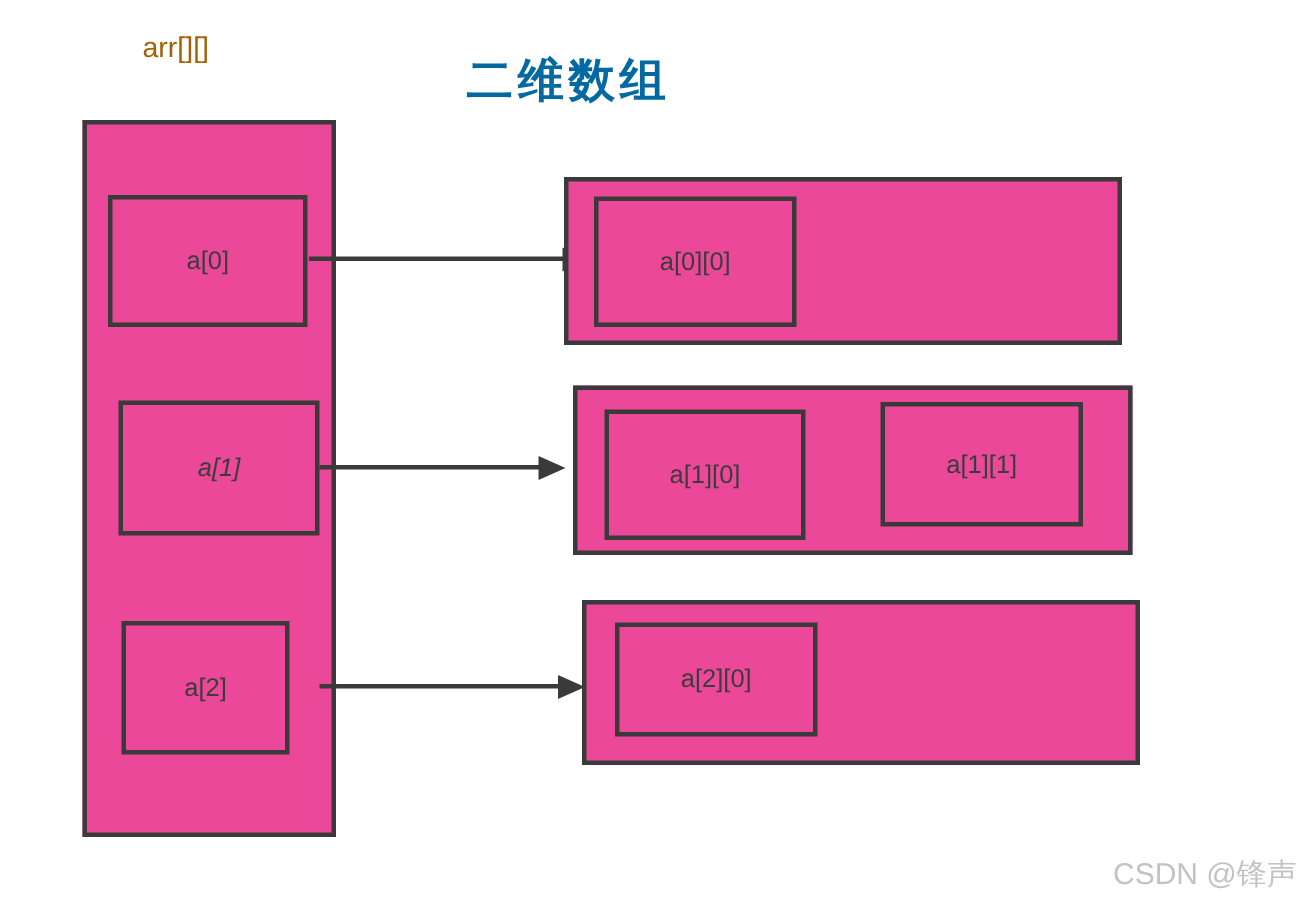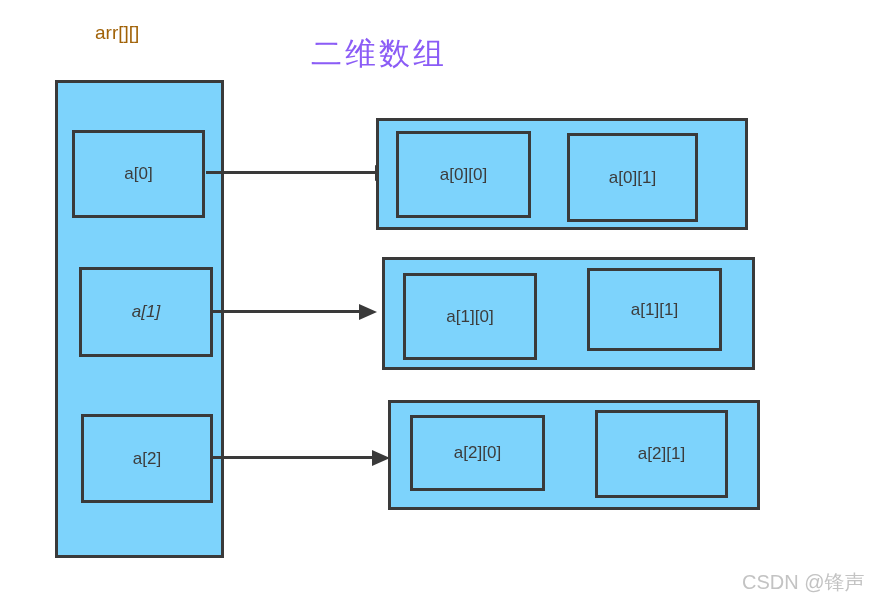--- a/index.html
+++ b/index.html
@@ -7,33 +7,33 @@
     width: 869px;
     height: 601px;
     position: relative;
     background: var(--bg, #ffffff);
     font-family: "Liberation Sans", "DejaVu Sans", sans-serif;
     overflow: hidden;
   }
   .abs { position: absolute; box-sizing: border-box; }
   .frame {
     border: 3px solid var(--line, #3a3a3a);
-    background: #7dd3fc;
+    background: #ec4899;
   }
   .cell {
     display: flex;
     align-items: center;
     justify-content: center;
     font-size: 17px;
     color: var(--text, #3c3c3c);
   }
   .title {
     font-size: 31px;
-    font-weight: 400;
-    color: #8b5cf6;
+    font-weight: 700;
+    color: #0369a1;
     letter-spacing: 3px;
     white-space: nowrap;
   }
   .arr-label {
     font-size: 19px;
     color: #a16207;
     white-space: nowrap;
   }
   .arrow-line { height: 3px; background: var(--line, #3a3a3a); }
   .arrow-head {
@@ -55,53 +55,47 @@
 <div class="abs title" style="left:311px; top:33px;">二维数组</div>
 
 <div class="abs frame" style="left:55px; top:80px; width:169px; height:478px;"></div>
 
 <div class="abs frame cell" style="left:72px; top:130px; width:133px; height:88px;">
   <span>a[0]</span>
 </div>
 <div class="abs frame cell" style="left:79px; top:267px; width:134px; height:90px;font-style:italic;">
   <span>a[1]</span>
 </div>
-<div class="abs frame cell" style="left:81px; top:414px; width:132px; height:89px;">
+<div class="abs frame cell" style="left:81px; top:414px; width:112px; height:89px;">
   <span>a[2]</span>
 </div>
 
 <div class="abs arrow-line" style="left:206px; top:171px; width:170px;"></div>
 <div class="abs arrow-head" style="left:375px; top:165px;"></div>
 
 <div class="abs arrow-line" style="left:213px; top:310px; width:147px;"></div>
 <div class="abs arrow-head" style="left:359px; top:304px;"></div>
 
 <div class="abs arrow-line" style="left:213px; top:456px; width:160px;"></div>
 <div class="abs arrow-head" style="left:372px; top:450px;"></div>
 
 <div class="abs frame" style="left:376px; top:118px; width:372px; height:112px;">
   <div class="abs frame cell" style="left:17px; top:10px; width:135px; height:87px;">
     <span>a[0][0]</span>
   </div>
-  <div class="abs frame cell" style="left:188px; top:12px; width:131px; height:89px;">
-    <span>a[0][1]</span>
-  </div>
 </div>
 
 <div class="abs frame" style="left:382px; top:257px; width:373px; height:113px;">
   <div class="abs frame cell" style="left:18px; top:13px; width:134px; height:87px;">
     <span>a[1][0]</span>
   </div>
   <div class="abs frame cell" style="left:202px; top:8px; width:135px; height:83px;">
     <span>a[1][1]</span>
   </div>
 </div>
 
 <div class="abs frame" style="left:388px; top:400px; width:372px; height:110px;">
   <div class="abs frame cell" style="left:19px; top:12px; width:135px; height:76px;">
     <span>a[2][0]</span>
   </div>
-  <div class="abs frame cell" style="left:204px; top:7px; width:133px; height:88px;">
-    <span>a[2][1]</span>
-  </div>
 </div>
 
 <div class="abs watermark" style="left:742px; top:569px;">CSDN @锋声</div>
 
 </body></html>

